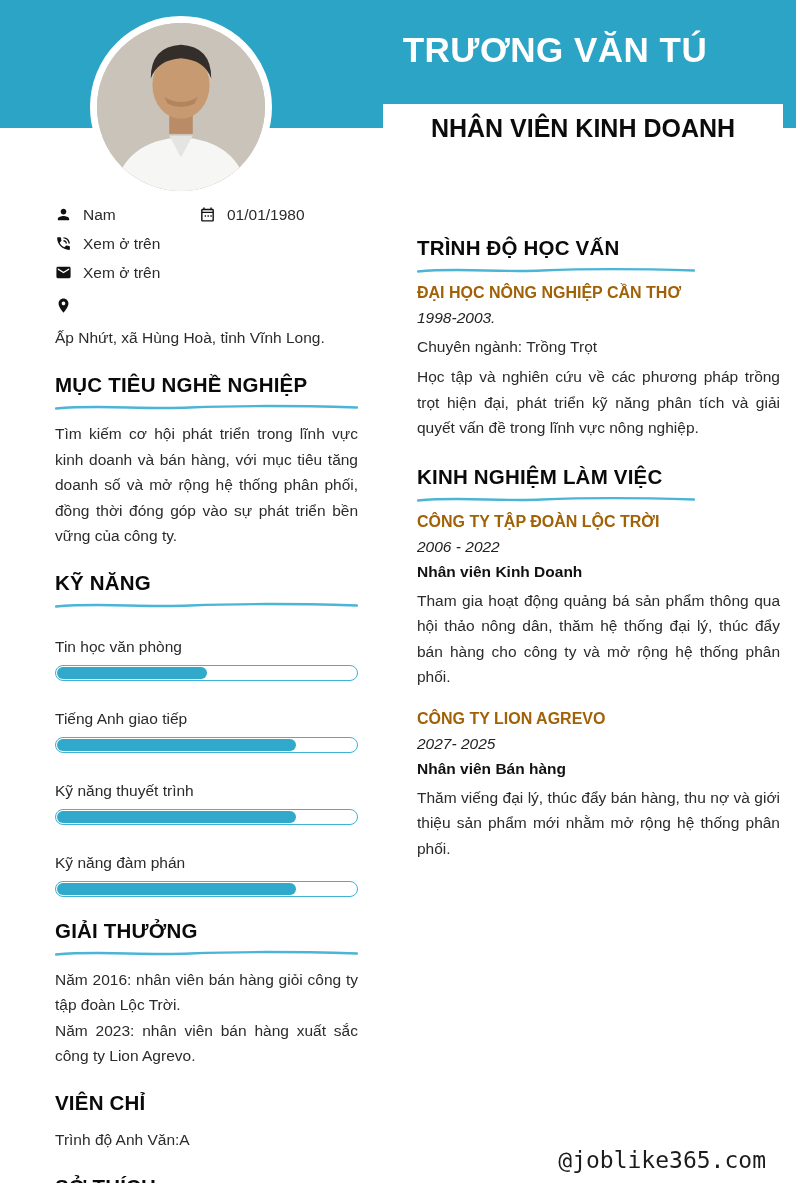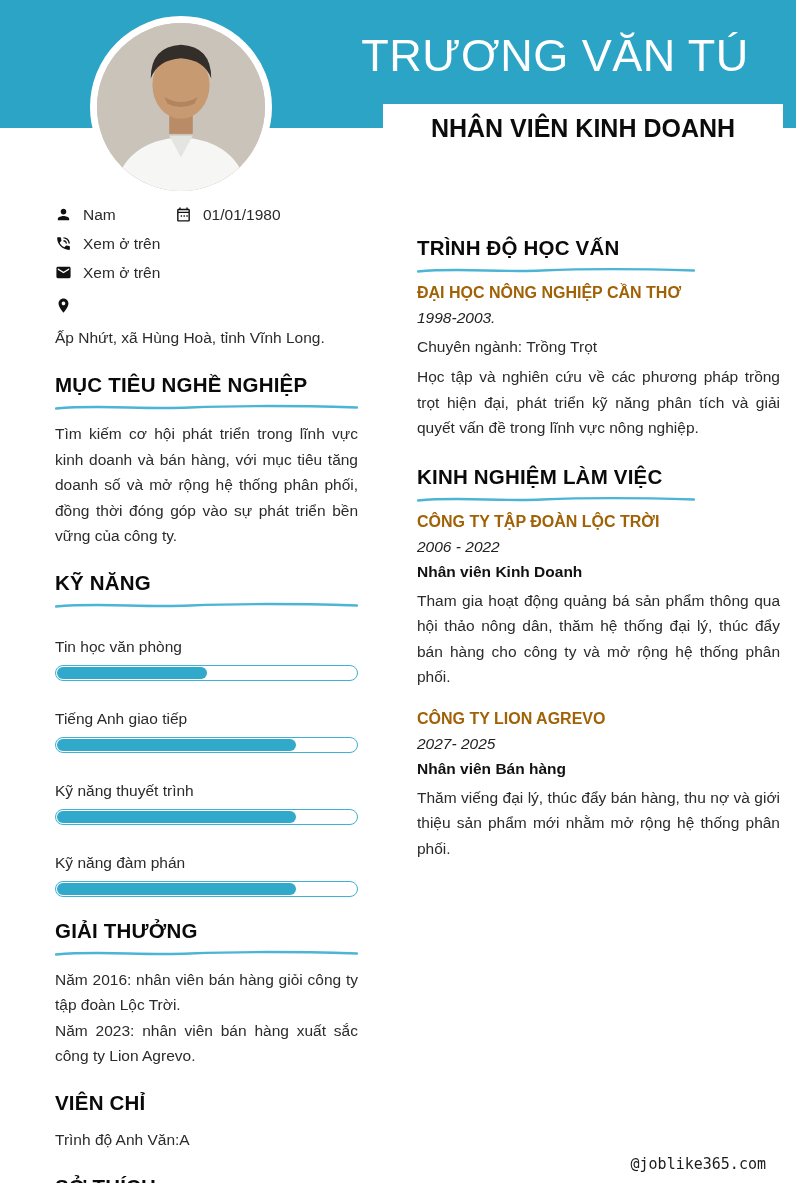--- a/index.html
+++ b/index.html
@@ -9,32 +9,32 @@
     --bar-border:#3fb1d2;
     --ink:#2b2b2b;
     --head:#0a0a0a;
   }
   html,body{margin:0;padding:0;background:#fff;}
   .page{position:relative;width:796px;height:1183px;background:#fff;overflow:hidden;
         font-family:"Liberation Sans","DejaVu Sans",sans-serif;color:var(--ink);}
   
   .band{position:absolute;top:0;left:0;width:796px;height:128px;background:var(--teal);}
   .name{position:absolute;left:353px;top:30px;width:404px;text-align:center;
-        font-size:45px;font-weight:400;color:#fff;letter-spacing:.5px;white-space:nowrap;}
+        font-size:35px;font-weight:700;color:#fff;letter-spacing:.5px;white-space:nowrap;}
   .subtitle-box{position:absolute;left:383px;top:104px;width:400px;height:48px;background:#fff;
         display:flex;align-items:center;justify-content:center;}
   .subtitle{font-size:25px;font-weight:700;color:#0c0c0c;white-space:nowrap;}
   .avatar{position:absolute;left:90px;top:16px;width:168px;height:168px;border:7px solid #fff;
         border-radius:50%;overflow:hidden;background:#c9c3ba;}
   .avatar svg{display:block;width:100%;height:100%;}
   
   .left-col{position:absolute;left:55px;top:206px;width:303px;}
   .right-col{position:absolute;left:417px;top:236px;width:363px;}
   
-  .info-pair{display:flex;}
+  .info-pair{display:flex;gap:24px;}
   .info-pair .info-item:first-child{width:120px;}
   .info-item{display:flex;align-items:flex-start;gap:11px;margin-bottom:11px;
         font-size:15.5px;line-height:18px;}
   .info-item .ic{flex:0 0 17px;height:17px;margin-top:0;}
   .info-item .ic svg{display:block;width:17px;height:17px;fill:#111;}
   .info-item.multiline{line-height:26px;flex-direction:column;}
   
   .section{margin:0;}
   .section-title{font-size:20.5px;font-weight:700;color:var(--head);margin:0 0 6px;letter-spacing:.2px;}
   .wave{display:block;height:8px;margin:0 0 10px;}
@@ -48,21 +48,21 @@
   .fill{height:100%;background:var(--bar-fill);border-radius:7px;}
   
   .plain-item{font-size:15.5px;line-height:26px;}
   
   .org{font-size:16px;font-weight:700;color:#a16207;margin:1px 0 7px;}
   .years{font-size:15.5px;font-style:italic;margin:0 0 7px;color:#222;}
   .role{font-size:15.5px;font-weight:700;margin:0 0 7px;color:#111;}
   .entry{margin-bottom:20px;}
   
   .watermark{position:absolute;right:30px;bottom:10px;font-family:"DejaVu Sans Mono",monospace;
-        font-size:15px;color:#1c1c1c;}
+        font-size:23px;color:#1c1c1c;}
 </style>
 </head>
 <body>
 
 <div class="page">
 
   <div class="band"></div>
 
   <div class="avatar">
     <svg viewBox="0 0 100 100">

